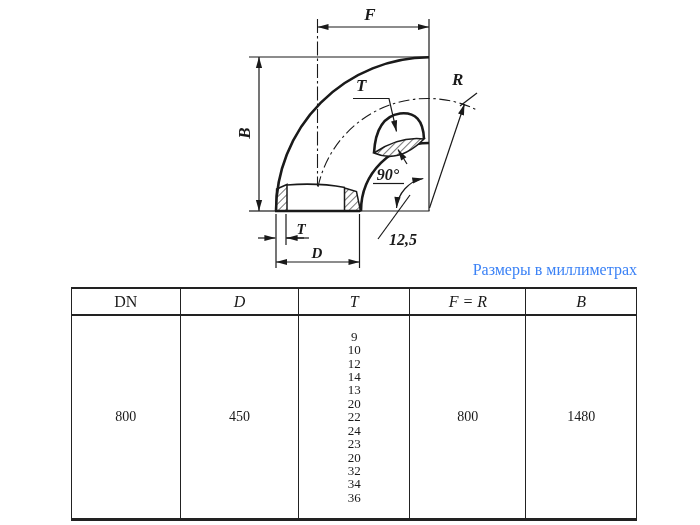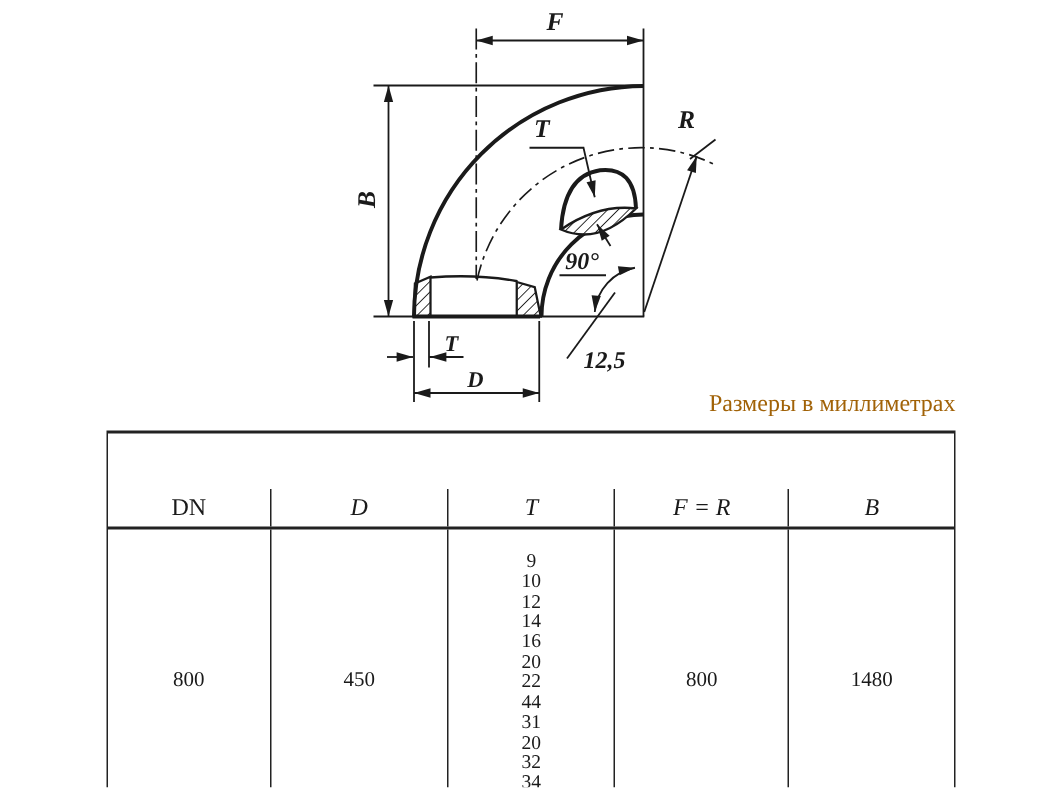--- a/index.html
+++ b/index.html
@@ -1,30 +1,30 @@
 <!DOCTYPE html>
 <html><head>
 <meta charset="utf-8">
 <style>
   html,body{margin:0;padding:0;background:#fff;}
   .page{position:relative;width:700px;height:525px;background:#ffffff;overflow:hidden;
         font-family:"Liberation Serif",serif;color:#1a1a1a;}
   .drawing-svg{position:absolute;left:0;top:0;}
-  .caption{position:absolute;top:261px;right:63px;font-size:16px;color:#a16207;
+  .caption{position:absolute;top:261px;right:63px;font-size:16px;color:#3b82f6;
            font-family:"Liberation Serif",serif;}
   
   .dim-table{position:absolute;left:71px;top:287px;width:566px;box-sizing:border-box;
              border:1.4px solid #222;border-top:2.6px solid #222;border-bottom:3px solid #222;}
   .trow{display:flex;width:100%;}
   .thead{border-bottom:2px solid #222;}
   .cell{box-sizing:border-box;flex:0 0 auto;display:flex;align-items:center;justify-content:center;
         text-align:center;}
   .cell+.cell{border-left:1.3px solid #222;}
   .c0{width:19.1%;} .c1{width:21.0%;} .c2{width:19.7%;} .c3{width:20.6%;} .c4{width:19.6%;}
-  .thead .cell{height:25px;font-size:16px;margin-top:37px;}
+  .thead .cell{height:25px;font-size:16px;}
   .hdr-italic{font-style:italic;}
   .tbody .cell{height:202px;font-size:14px;}
   .t-list{display:flex;flex-direction:column;justify-content:center;height:100%;width:100%;}
   .t-list div{line-height:13.4px;font-size:13px;text-align:center;}
   
   .thin{stroke:#1a1a1a;stroke-width:1.2;fill:none;}
   .med{stroke:#1a1a1a;stroke-width:1.6;fill:none;}
   .thick{stroke:#1a1a1a;stroke-width:2.6;fill:none;}
   .cline{stroke:#1a1a1a;stroke-width:1.1;fill:none;stroke-dasharray:11 3.5 2.5 3.5;}
   .axis{stroke:#1a1a1a;stroke-width:1.1;fill:none;stroke-dasharray:14 3 2.5 3;}
@@ -135,25 +135,25 @@
     </div>
     <div class="trow tbody">
       <div class="cell c0">800</div>
       <div class="cell c1">450</div>
       <div class="cell c2">
         <div class="t-list">
             <div>9</div>
             <div>10</div>
             <div>12</div>
             <div>14</div>
-            <div>16</div>
+            <div>13</div>
             <div>20</div>
             <div>22</div>
-            <div>44</div>
-            <div>31</div>
+            <div>24</div>
+            <div>23</div>
             <div>20</div>
             <div>32</div>
             <div>34</div>
             <div>36</div>
           </div>
       </div>
       <div class="cell c3">800</div>
       <div class="cell c4">1480</div>
     </div>
   </div>

